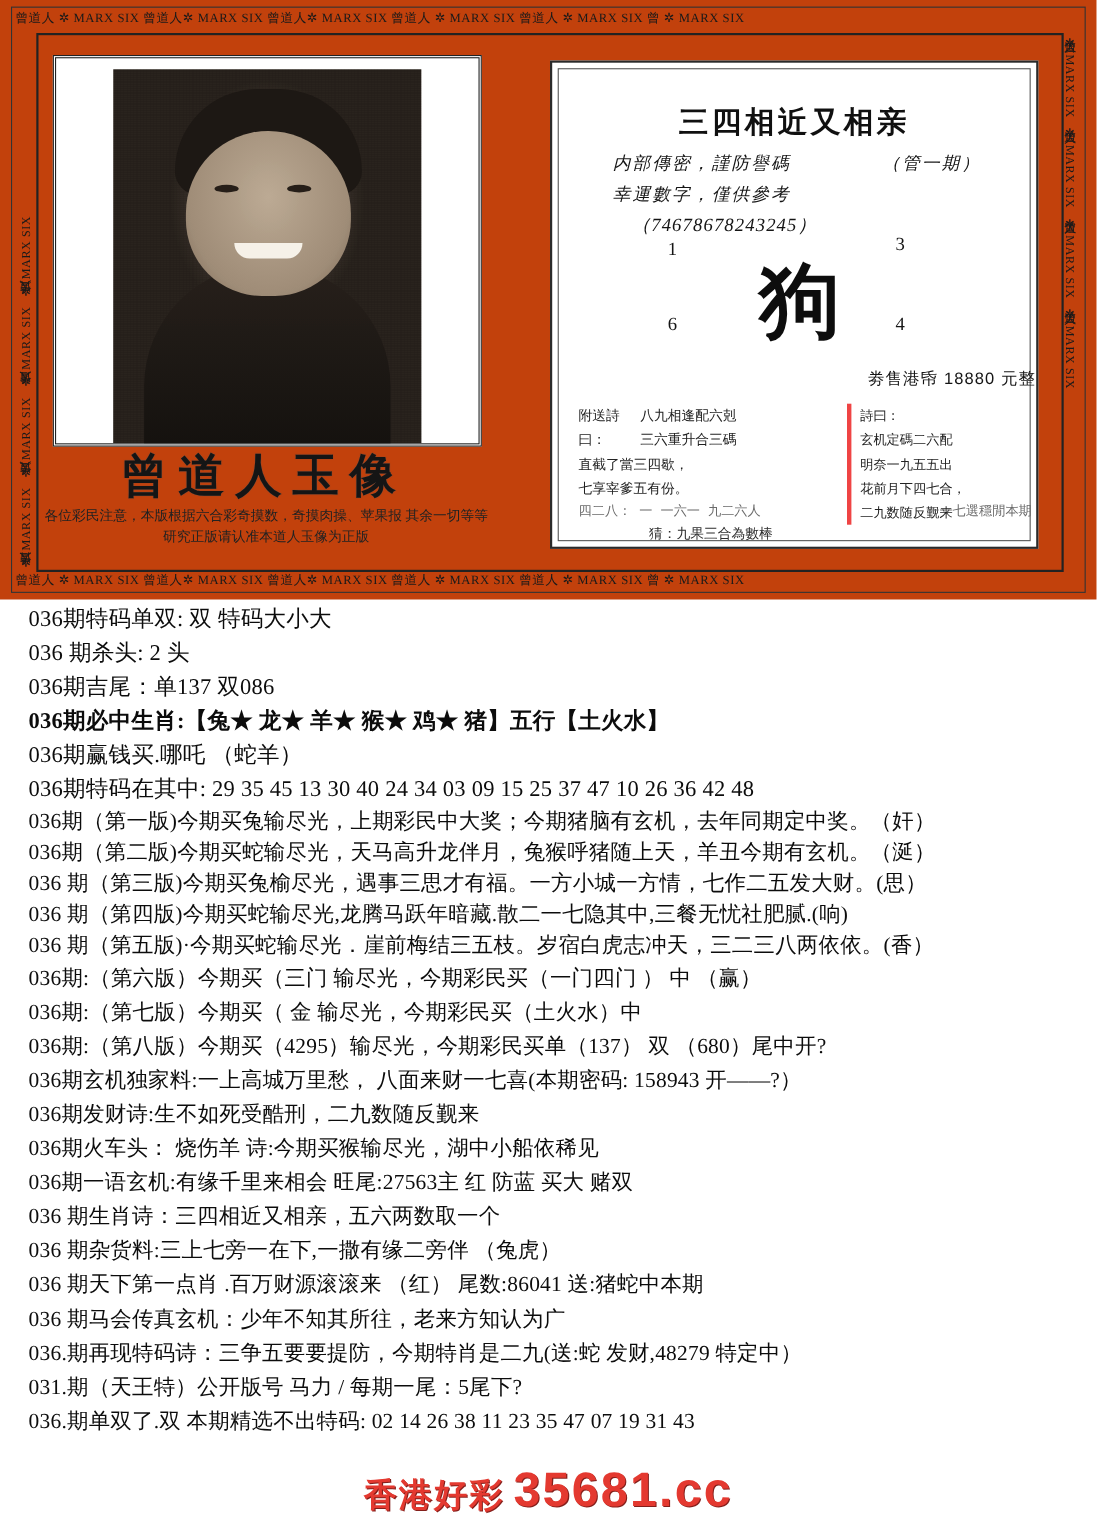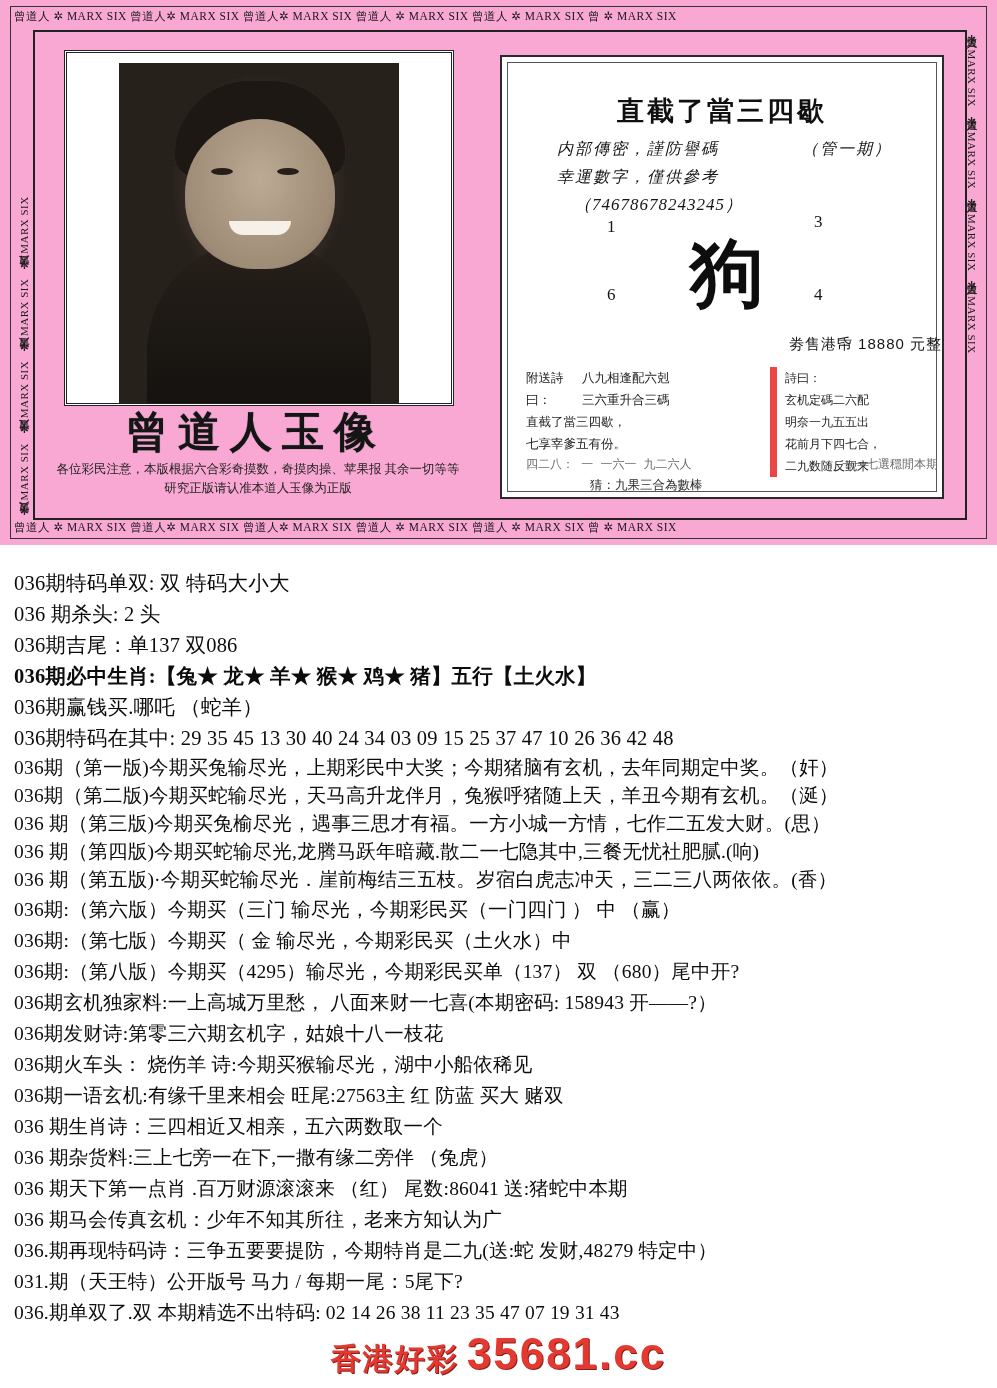--- a/index.html
+++ b/index.html
@@ -14,21 +14,21 @@
     color: #111;
     overflow: hidden;
     position: relative;
   }
 
   
   .scan {
     position: relative;
     width: 997px;
     height: 545px;
-    background: #f9a8d4;
+    background: #c2410c;
   }
   .scan-border {
     position: absolute;
     left: 10px;
     top: 6px;
     right: 10px;
     bottom: 6px;
     border: 1px solid #333;
   }
   .marquee {
@@ -58,21 +58,21 @@
     left: 33px;
     top: 30px;
     width: 930px;
     height: 486px;
     border: 2px solid #222;
   }
 
   
   .photo-panel {
     position: absolute;
-    left: 46px;
+    left: 30px;
     top: 42px;
     width: 420px;
     height: 462px;
   }
   .photo-frame {
     position: absolute;
     left: 18px;
     top: 8px;
     width: 384px;
     height: 350px;
@@ -269,21 +269,21 @@
   .poem-left .lbl { float: left; width: 56px; }
   .poem-right {
     position: absolute;
     left: 268px;
     top: 310px;
     width: 168px;
     font-family: Liberation Serif, serif;
     font-size: 12px;
     line-height: 22px;
     color: #222;
-    border-left: 7px solid #ef4444;
+    border-left: 4px solid #ef4444;
     padding-left: 8px;
   }
   .poem-faint {
     position: absolute;
     left: 24px;
     top: 398px;
     width: 412px;
     font-family: Liberation Mono, monospace;
     font-size: 12px;
     line-height: 20px;
@@ -297,23 +297,22 @@
     font-size: 12.5px;
     color: #2b2b2b;
   }
 
   
   .body-text {
     position: absolute;
     left: 0;
     top: 548px;
     width: 997px;
-    padding: 0 14px;
+    padding: 0 26px;
     box-sizing: border-box;
-    margin-top: 20px;
   }
   .row {
     font-family: "Liberation Serif", serif;
     font-size: 19.5px;
     line-height: 31px;
     color: #0c0c0c;
     white-space: nowrap;
     letter-spacing: 0.2px;
   }
   .row.big { font-size: 20.5px; }
@@ -365,21 +364,21 @@
         <div class="photo-grain"></div>
       </div>
     </div>
     <div class="photo-title">曾道人玉像</div>
     <div class="photo-note">各位彩民注意，本版根据六合彩奇摸数，奇摸肉操、苹果报
 其余一切等等研究正版请认准本道人玉像为正版</div>
   </div>
 
   <div class="notice-panel">
     <div class="notice-inner"></div>
-    <div class="notice-title">直截了當三四歇</div>
+    <div class="notice-title">三四相近又相亲</div>
     <div class="notice-line nl1">内部傳密，謹防譽碼</div>
     <div class="notice-line nl1b">（管一期）</div>
     <div class="notice-line nl2">幸運數字，僅供參考</div>
     <div class="notice-line nl3">（74678678243245）</div>
 
     <div class="corner-num cn-tl">1</div>
     <div class="corner-num cn-tr">3</div>
     <div class="corner-num cn-bl">6</div>
     <div class="corner-num cn-br">4</div>
 
@@ -422,21 +421,21 @@
   <div class="row big">036期特码在其中: 29  35  45  13  30  40  24  34  03  09  15  25  37  47  10  26  36  42  48</div>
   <div class="row tight">036期（第一版)今期买兔输尽光，上期彩民中大奖；今期猪脑有玄机，去年同期定中奖。（奸）</div>
   <div class="row tight">036期（第二版)今期买蛇输尽光，天马高升龙伴月，兔猴呼猪随上天，羊丑今期有玄机。（涎）</div>
   <div class="row tight">036 期（第三版)今期买兔榆尽光，遇事三思才有福。一方小城一方情，七作二五发大财。(思）</div>
   <div class="row tight">036 期（第四版)今期买蛇输尽光,龙腾马跃年暗藏.散二一七隐其中,三餐无忧社肥腻.(响)</div>
   <div class="row tight">036 期（第五版)·今期买蛇输尽光．崖前梅结三五枝。岁宿白虎志冲天，三二三八两依依。(香）</div>
   <div class="row">036期:（第六版）今期买（三门 输尽光，今期彩民买（一门四门 ） 中 （赢）</div>
   <div class="row">036期:（第七版）今期买（ 金 输尽光，今期彩民买（土火水）中</div>
   <div class="row">036期:（第八版）今期买（4295）输尽光，今期彩民买单（137） 双 （680）尾中开?</div>
   <div class="row">036期玄机独家料:一上高城万里愁， 八面来财一七喜(本期密码: 158943  开——?）</div>
-  <div class="row">036期发财诗:第零三六期玄机字，姑娘十八一枝花</div>
+  <div class="row">036期发财诗:生不如死受酷刑，二九数随反觐来</div>
   <div class="row">036期火车头： 烧伤羊  诗:今期买猴输尽光，湖中小船依稀见</div>
   <div class="row">036期一语玄机:有缘千里来相会    旺尾:27563主 红  防蓝  买大  赌双</div>
   <div class="row">036 期生肖诗：三四相近又相亲，五六两数取一个</div>
   <div class="row">036 期杂货料:三上七旁一在下,一撒有缘二旁伴                （兔虎）</div>
   <div class="row">036 期天下第一点肖 .百万财源滚滚来    （红）  尾数:86041 送:猪蛇中本期</div>
   <div class="row">036 期马会传真玄机：少年不知其所往，老来方知认为广</div>
   <div class="row">036.期再现特码诗：三争五要要提防，今期特肖是二九(送:蛇 发财,48279  特定中）</div>
   <div class="row">031.期（天王特）公开版号  马力 /   每期一尾：5尾下?</div>
   <div class="row">036.期单双了.双   本期精选不出特码: 02 14 26 38 11 23 35 47 07 19 31 43</div>
 </div>

